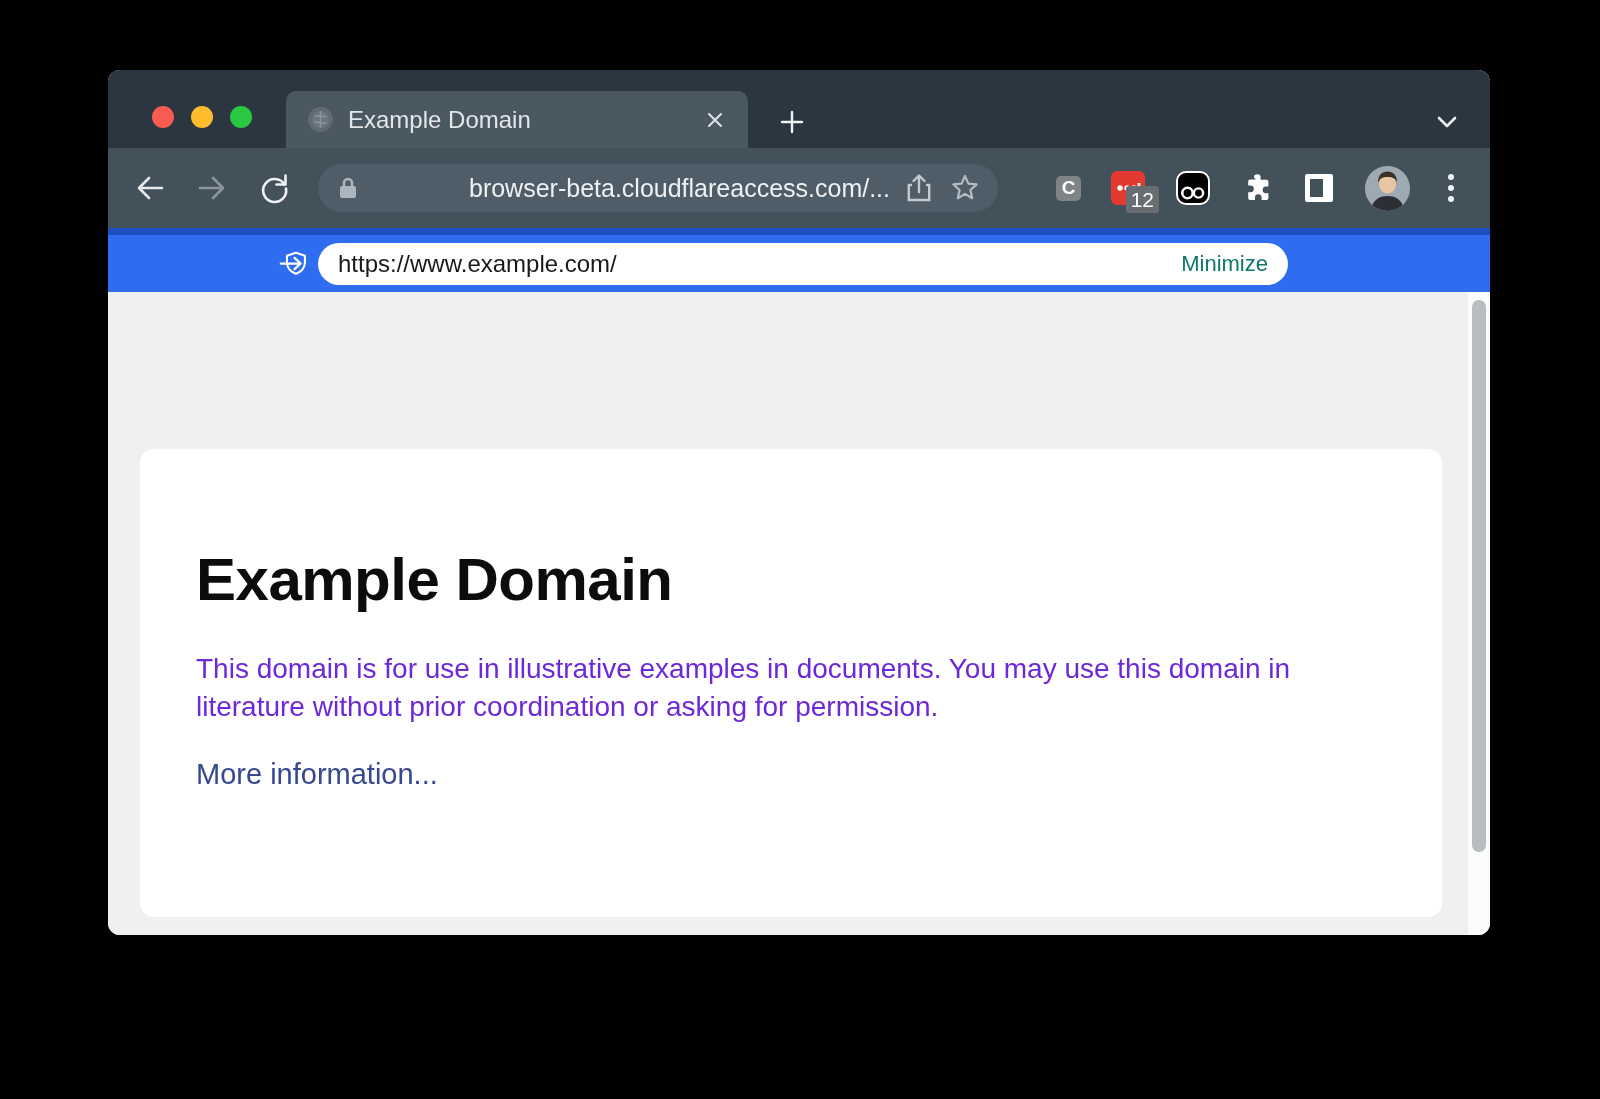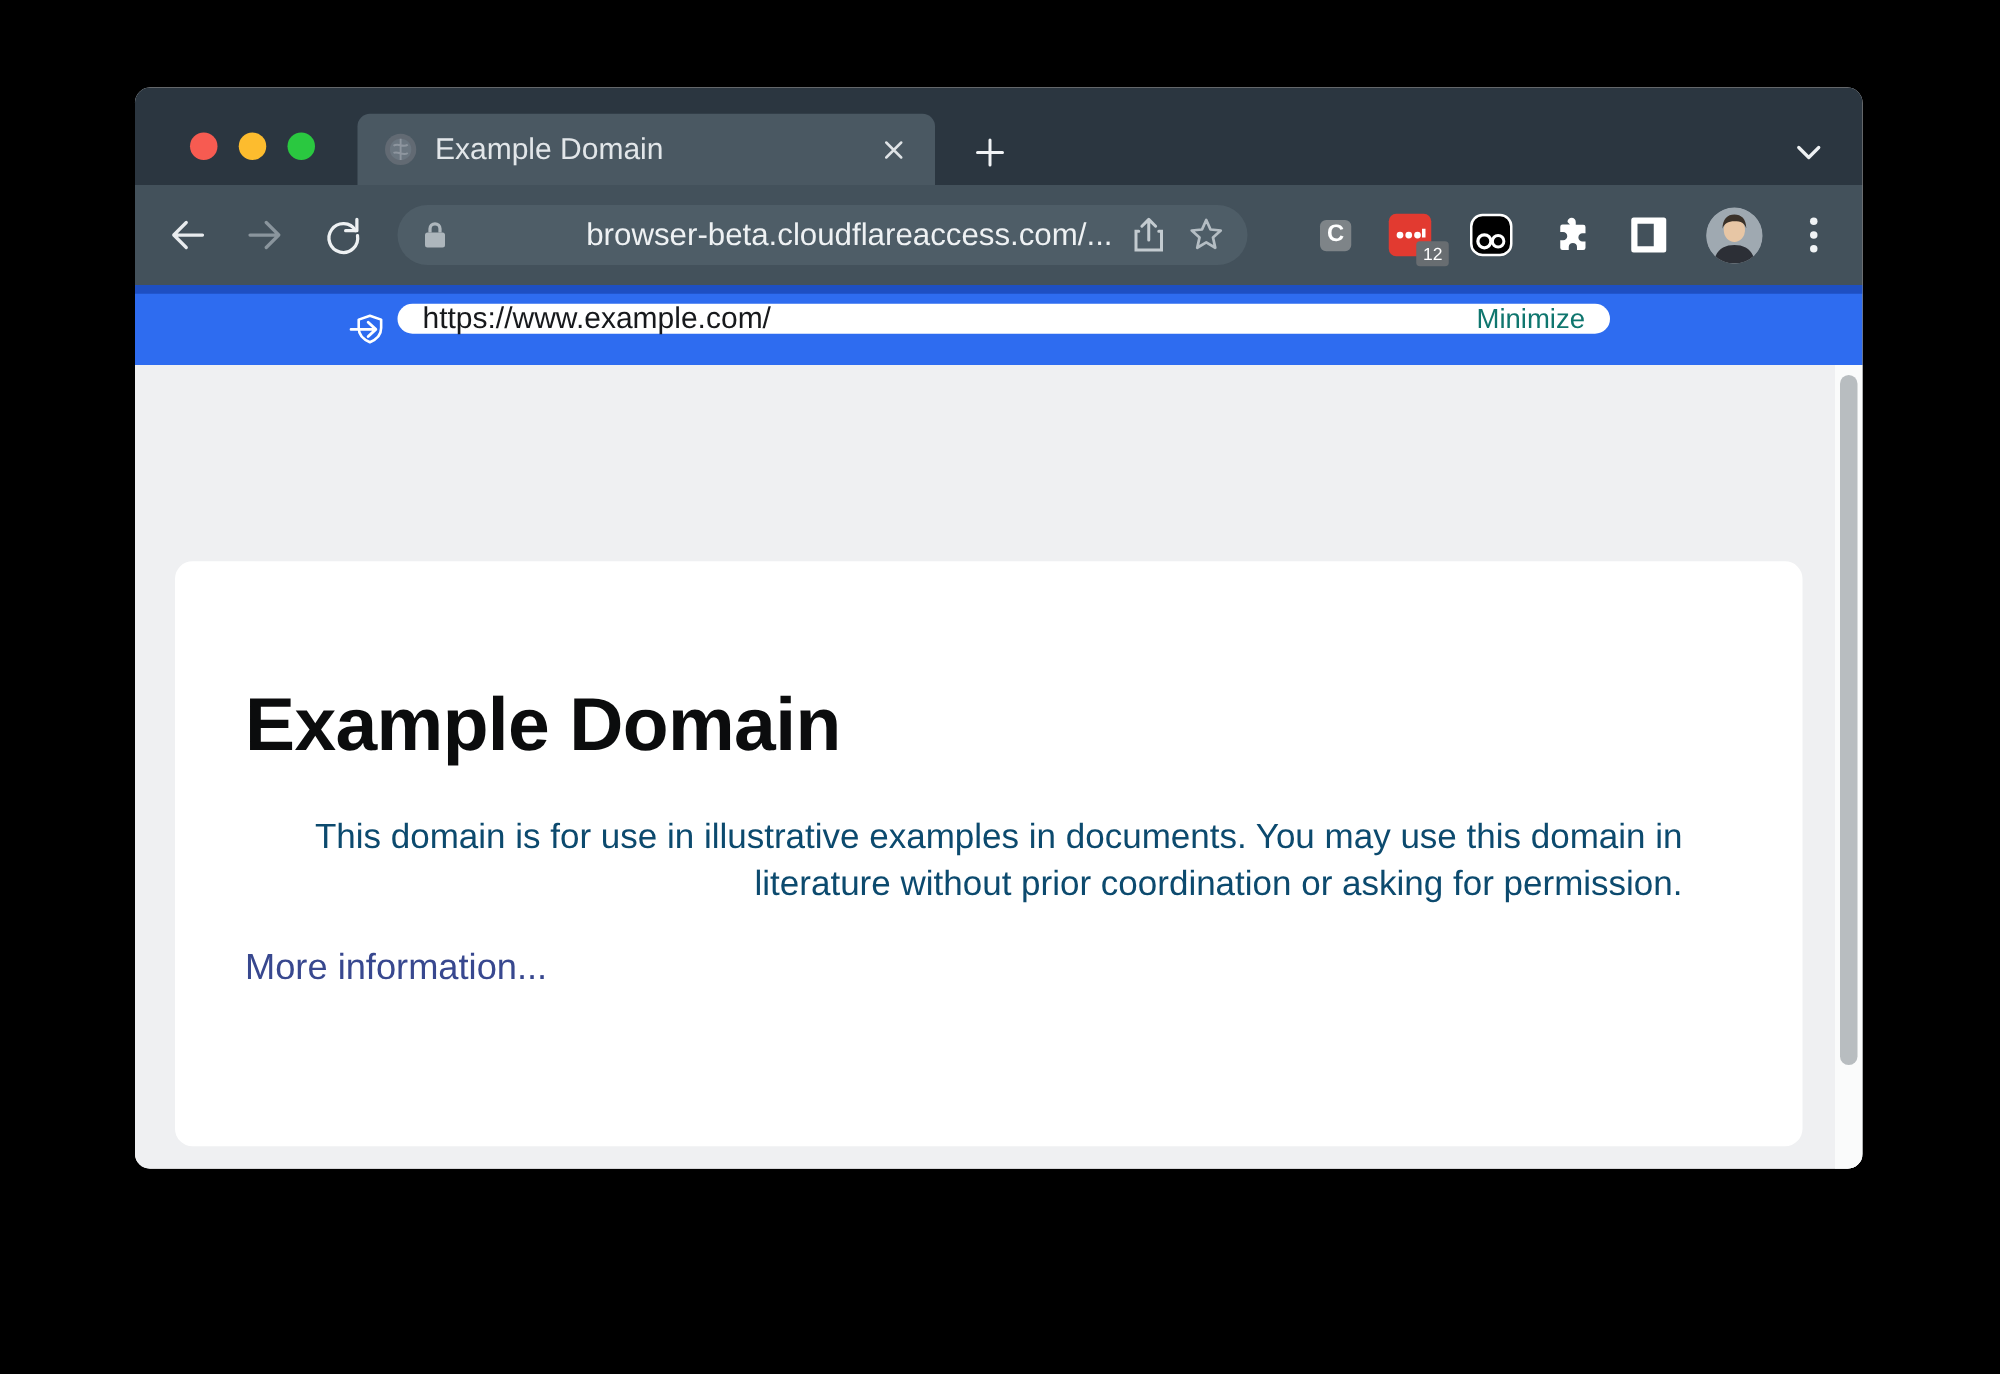--- a/index.html
+++ b/index.html
@@ -43,39 +43,39 @@
     overflow:hidden;}
   .omni-ic{width:34px;height:34px;display:flex;align-items:center;justify-content:center;
     flex:0 0 auto;margin-left:12px;}
   .ext-group{margin-left:auto;display:flex;align-items:center;gap:30px;}
   .ext{position:relative;display:flex;align-items:center;justify-content:center;}
   .ext-c{width:25px;height:25px;border-radius:5px;background:#7e8488;color:#fff;
     font-size:19px;font-weight:bold;display:flex;align-items:center;justify-content:center;}
   .ext-red{width:34px;height:34px;border-radius:6px;background:#e23a30;
     display:flex;align-items:center;justify-content:center;}
   .badge{position:absolute;right:-14px;bottom:-8px;background:#686d71;color:#fff;
-    font-size:14px;line-height:1;padding:3px 5px;border-radius:3px;}
+    font-size:21px;line-height:1;padding:3px 5px;border-radius:3px;}
   .avatar{width:45px;height:45px;border-radius:50%;overflow:hidden;background:#96a0a9;}
   
   .bluebar{height:64px;background:#2e6cf0;border-top:7px solid #1e4fc2;box-sizing:border-box;
     position:relative;display:flex;align-items:center;}
   .shield{position:absolute;left:170px;top:12px;width:34px;height:34px;}
-  .iso-pill{position:absolute;left:210px;top:8px;width:970px;height:24px;background:#fff;
+  .iso-pill{position:absolute;left:210px;top:8px;width:970px;height:42px;background:#fff;
     border-radius:21px;display:flex;align-items:center;padding:0 20px;box-sizing:border-box;}
   .iso-url{font-size:24px;color:#17191c;flex:1;white-space:nowrap;overflow:hidden;}
   .iso-min{font-size:22px;color:#0f766e;flex:0 0 auto;cursor:pointer;}
   
   .content{position:absolute;left:0;right:0;top:222px;bottom:0;background:#eff0f2;}
   .scrolltrack{position:absolute;right:0;top:0;bottom:0;width:22px;background:#fafbfb;}
   .scrollthumb{position:absolute;right:4px;top:8px;width:14px;height:552px;
     border-radius:7px;background:#b8bdc0;}
   .card{position:absolute;left:32px;top:157px;width:1302px;height:468px;background:#fff;
     border-radius:14px;box-sizing:border-box;padding:96px 60px 0 56px;}
   .card h1{margin:0;font-size:60px;font-weight:700;color:#0b0c0d;letter-spacing:-0.5px;}
-  .card p{margin:36px 0 0 0;font-size:28px;line-height:38px;color:#0c4a6e;max-width:1150px;text-align:right;}
+  .card p{margin:36px 0 0 0;font-size:28px;line-height:38px;color:#6d28d9;max-width:1150px;}
   .morelink{display:inline-block;margin-top:32px;font-size:29px;color:#38488f;
     text-decoration:none;cursor:pointer;}
   svg{display:block;}
 </style>
 </head>
 <body>
 
 <div class="window">
 
   <div class="tabstrip">

